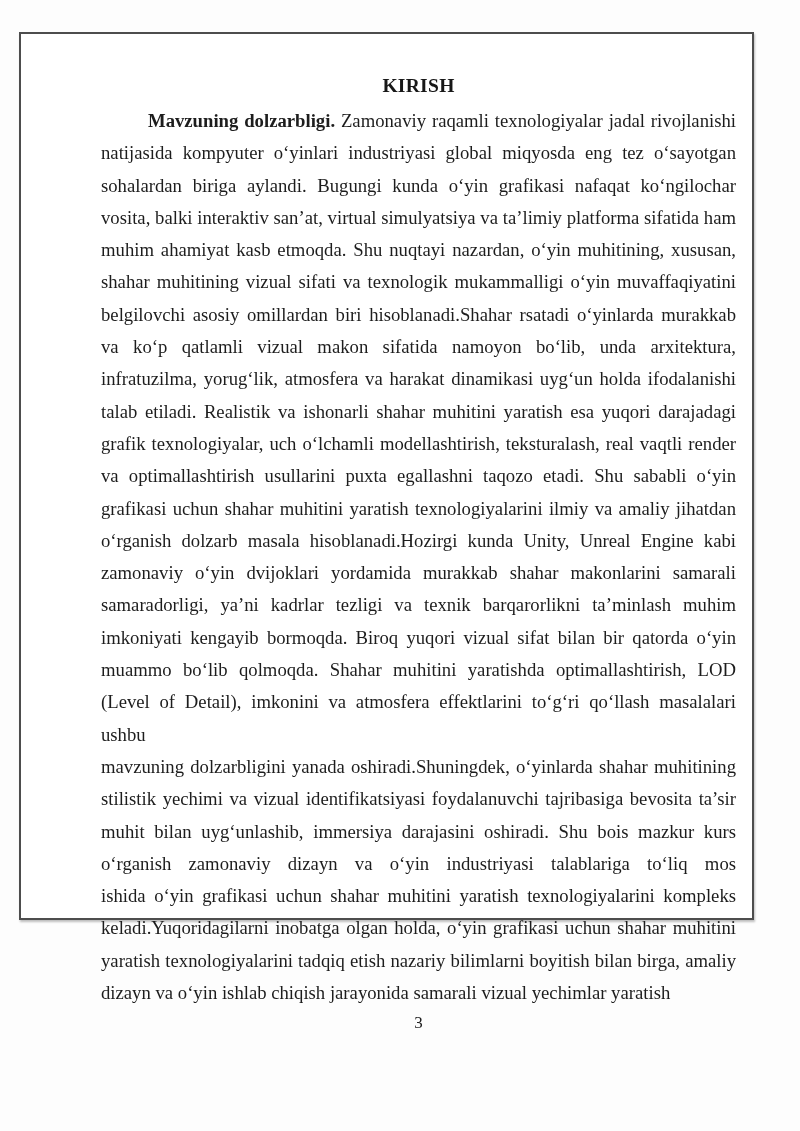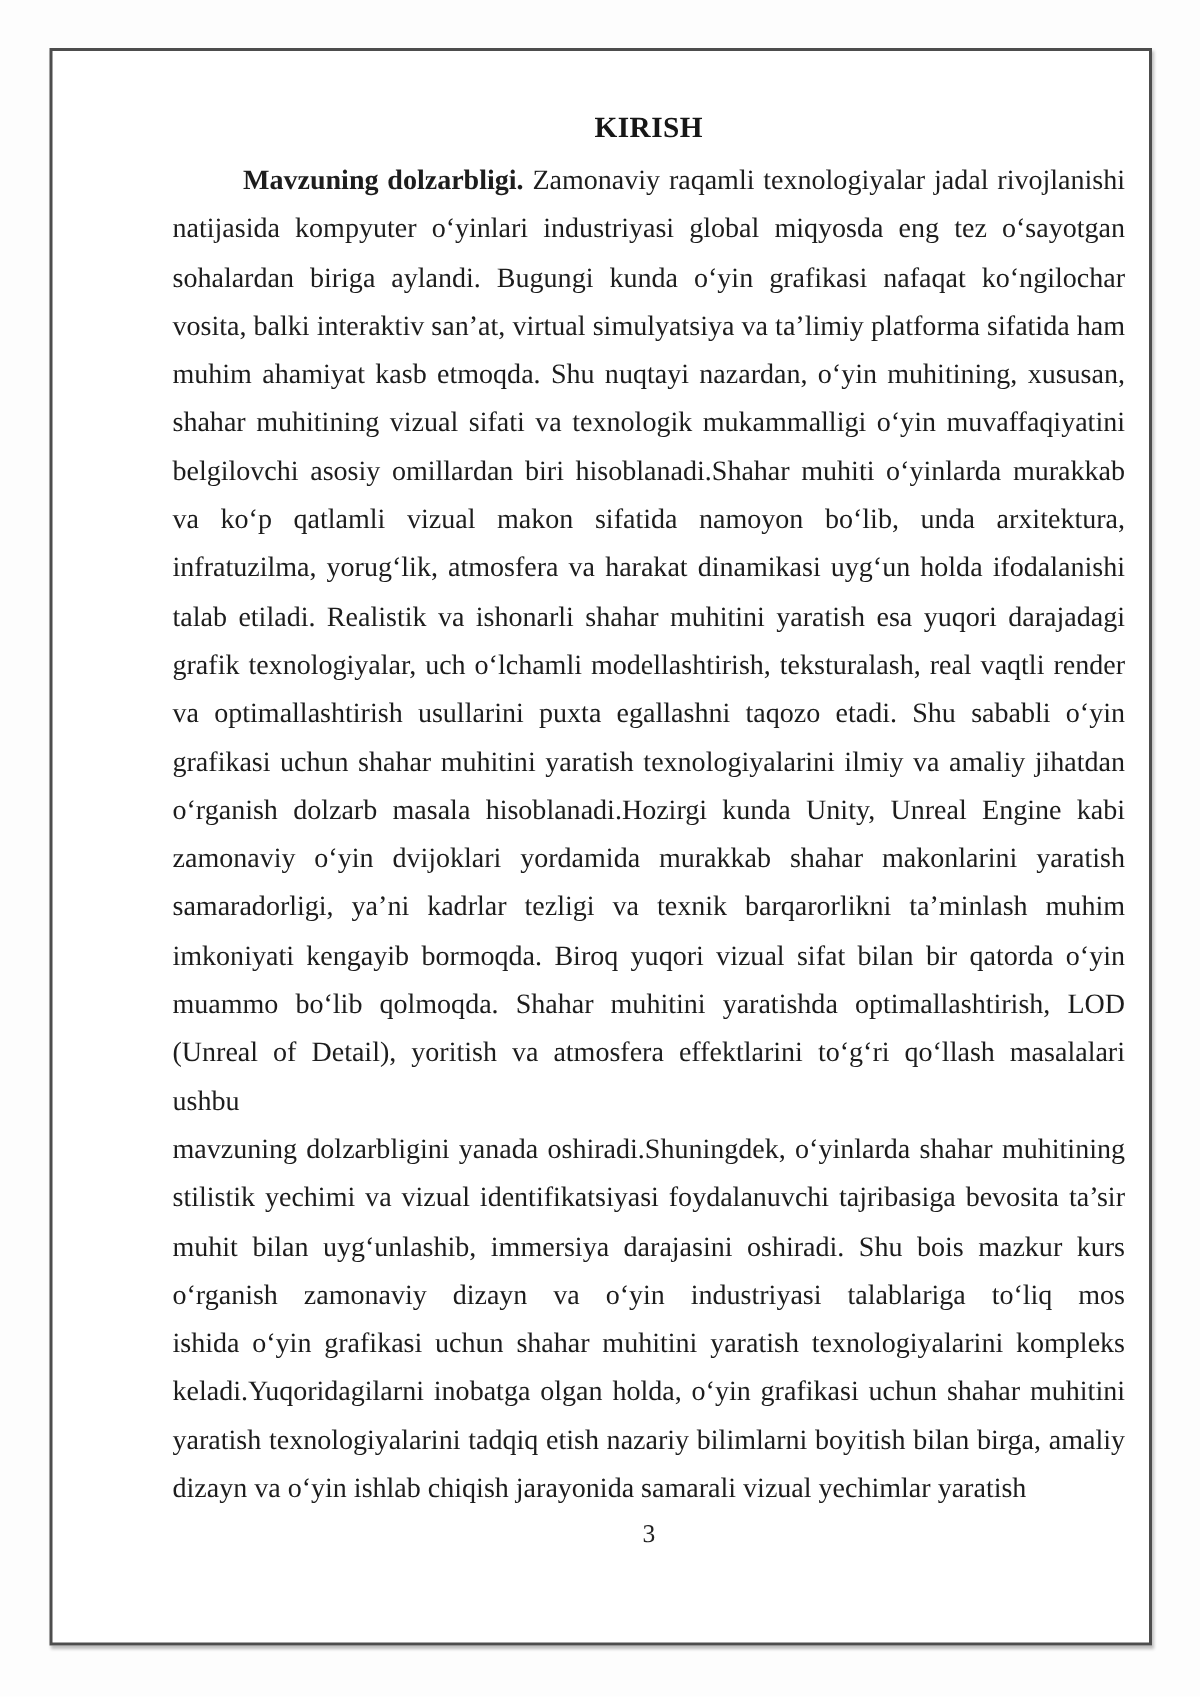--- a/index.html
+++ b/index.html
@@ -10,24 +10,24 @@
   }
   .canvas {
     position: relative;
     width: 800px;
     height: 1131px;
     background: #fdfdfd;
     overflow: hidden;
   }
   .page {
     position: absolute;
-    left: 33px;
+    left: 19px;
     top: 32px;
     width: 735px;
-    height: 1065px;
+    height: 888px;
     box-sizing: border-box;
     background: #ffffff;
     border: 2px solid #4d4d4d;
     box-shadow: 1px 2px 2px rgba(0,0,0,0.25);
   }
   .content {
     box-sizing: border-box;
     width: 100%;
     height: 100%;
     padding: 36px 16px 0 80px;
@@ -79,33 +79,33 @@
       <div class="doc-title">KIRISH</div>
 
       <div class="paragraph">
         <div class="line line-first"><span class="bold">Mavzuning dolzarbligi.</span> <span>Zamonaviy raqamli texnologiyalar jadal rivojlanishi</span></div>
         <div class="lines-container">
             <div class="line">natijasida kompyuter o‘yinlari industriyasi global miqyosda eng tez o‘sayotgan</div>
             <div class="line">sohalardan biriga aylandi. Bugungi kunda o‘yin grafikasi nafaqat ko‘ngilochar</div>
             <div class="line">vosita, balki interaktiv san’at, virtual simulyatsiya va ta’limiy platforma sifatida ham</div>
             <div class="line">muhim ahamiyat kasb etmoqda. Shu nuqtayi nazardan, o‘yin muhitining, xususan,</div>
             <div class="line">shahar muhitining vizual sifati va texnologik mukammalligi o‘yin muvaffaqiyatini</div>
-            <div class="line">belgilovchi asosiy omillardan biri hisoblanadi.Shahar muhiti o‘yinlarda murakkab</div>
+            <div class="line">belgilovchi asosiy omillardan biri hisoblanadi.Shahar rsatadi o‘yinlarda murakkab</div>
             <div class="line">va ko‘p qatlamli vizual makon sifatida namoyon bo‘lib, unda arxitektura,</div>
             <div class="line">infratuzilma, yorug‘lik, atmosfera va harakat dinamikasi uyg‘un holda ifodalanishi</div>
             <div class="line">talab etiladi. Realistik va ishonarli shahar muhitini yaratish esa yuqori darajadagi</div>
             <div class="line">grafik texnologiyalar, uch o‘lchamli modellashtirish, teksturalash, real vaqtli render</div>
             <div class="line">va optimallashtirish usullarini puxta egallashni taqozo etadi. Shu sababli o‘yin</div>
             <div class="line">grafikasi uchun shahar muhitini yaratish texnologiyalarini ilmiy va amaliy jihatdan</div>
             <div class="line">o‘rganish dolzarb masala hisoblanadi.Hozirgi kunda Unity, Unreal Engine kabi</div>
-            <div class="line">zamonaviy o‘yin dvijoklari yordamida murakkab shahar makonlarini yaratish</div>
+            <div class="line">zamonaviy o‘yin dvijoklari yordamida murakkab shahar makonlarini samarali</div>
             <div class="line">samaradorligi, ya’ni kadrlar tezligi va texnik barqarorlikni ta’minlash muhim</div>
             <div class="line">imkoniyati kengayib bormoqda. Biroq yuqori vizual sifat bilan bir qatorda o‘yin</div>
             <div class="line">muammo bo‘lib qolmoqda. Shahar muhitini yaratishda optimallashtirish, LOD</div>
-            <div class="line">(Unreal of Detail), yoritish va atmosfera effektlarini to‘g‘ri qo‘llash masalalari ushbu</div>
+            <div class="line">(Level of Detail), imkonini va atmosfera effektlarini to‘g‘ri qo‘llash masalalari ushbu</div>
             <div class="line">mavzuning dolzarbligini yanada oshiradi.Shuningdek, o‘yinlarda shahar muhitining</div>
             <div class="line">stilistik yechimi va vizual identifikatsiyasi foydalanuvchi tajribasiga bevosita ta’sir</div>
             <div class="line">muhit bilan uyg‘unlashib, immersiya darajasini oshiradi. Shu bois mazkur kurs</div>
             <div class="line">o‘rganish zamonaviy dizayn va o‘yin industriyasi talablariga to‘liq mos</div>
             <div class="line">ishida o‘yin grafikasi uchun shahar muhitini yaratish texnologiyalarini kompleks</div>
             <div class="line">keladi.Yuqoridagilarni inobatga olgan holda, o‘yin grafikasi uchun shahar muhitini</div>
             <div class="line">yaratish texnologiyalarini tadqiq etish nazariy bilimlarni boyitish bilan birga, amaliy</div>
             <div class="line">dizayn va o‘yin ishlab chiqish jarayonida samarali vizual yechimlar yaratish</div>
           </div>
       </div>

